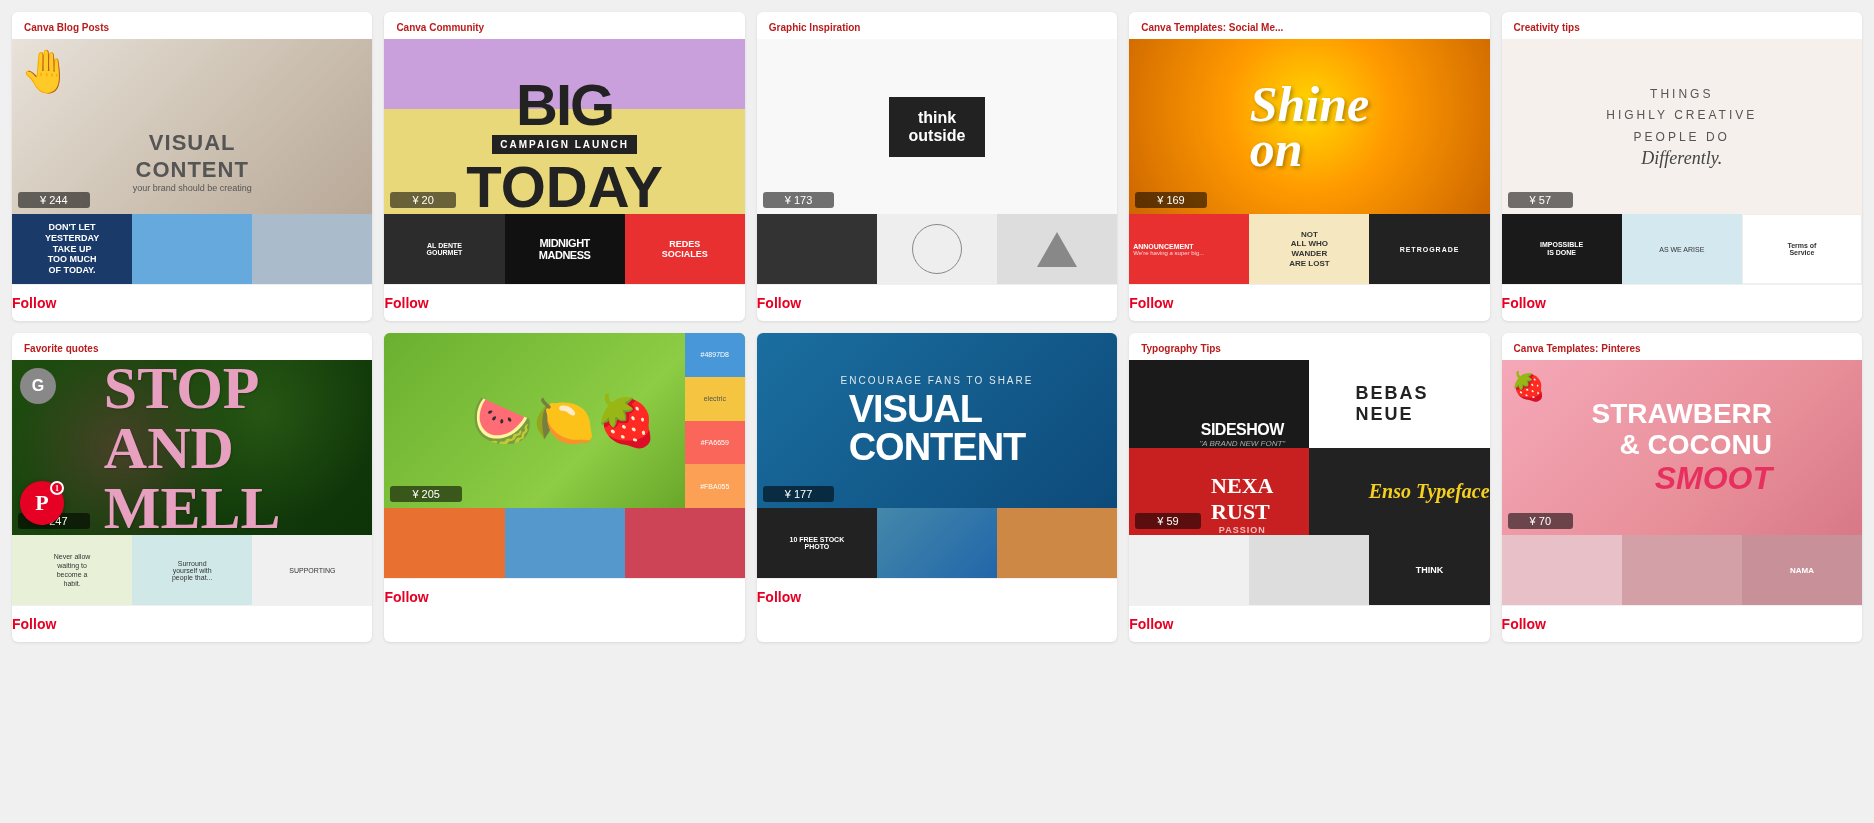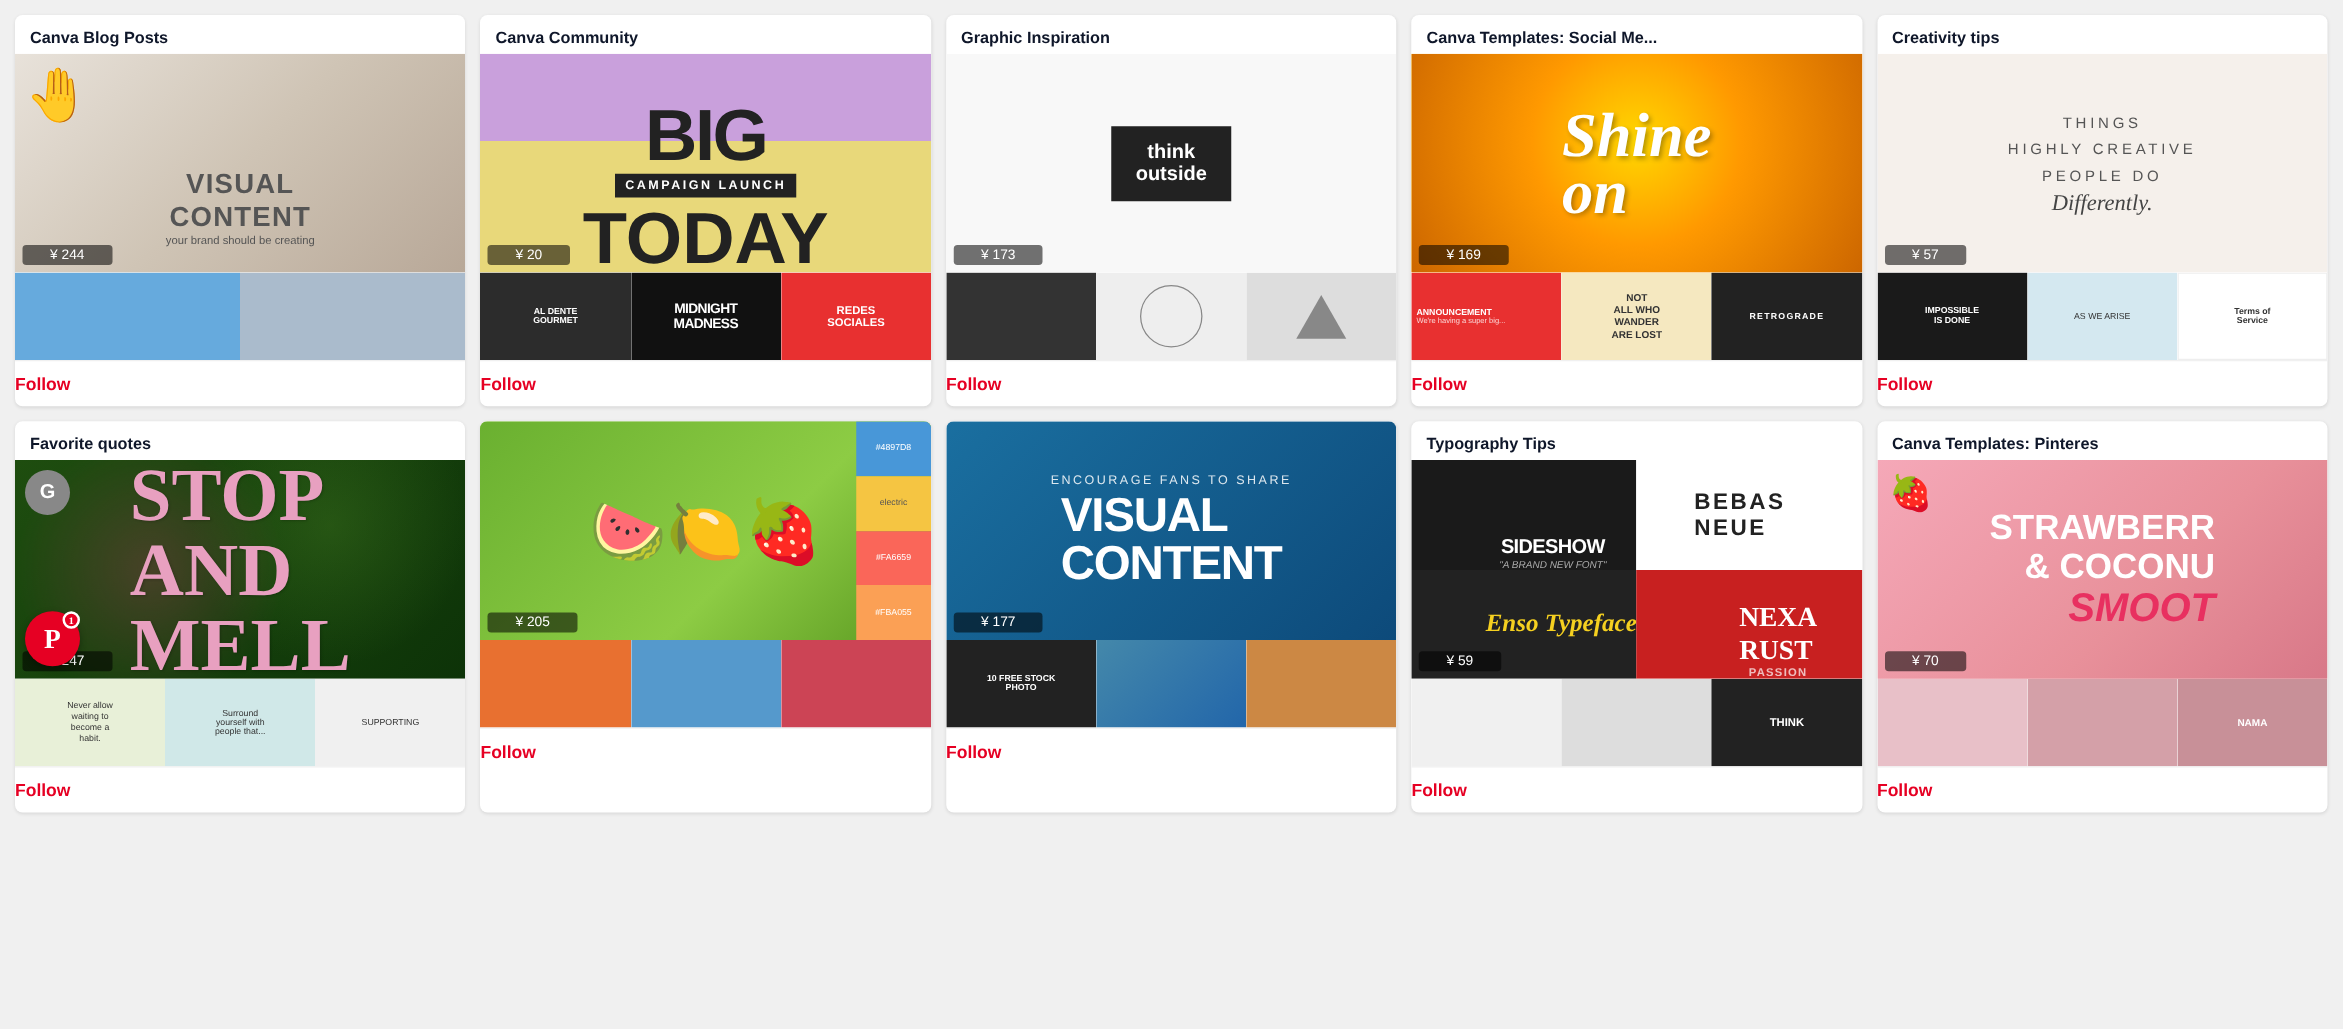--- a/index.html
+++ b/index.html
@@ -13,23 +13,23 @@
       grid-template-columns: repeat(5, 1fr);
       gap: 12px;
     }
     .board-card {
       background: #fff;
       border-radius: 6px;
       overflow: hidden;
       box-shadow: 0 1px 3px rgba(0,0,0,0.1);
     }
     .board-title {
-      font-size: 13px;
+      font-size: 10px;
       font-weight: 600;
-      color: #0f172a;
+      color: #b91c1c;
       padding: 10px 12px 6px;
       white-space: nowrap;
       overflow: hidden;
       text-overflow: ellipsis;
     }
     .main-img-wrapper {
       position: relative;
       width: 100%;
       height: 175px;
       overflow: hidden;
@@ -281,20 +281,25 @@
             <div class="vc-sub">your brand should be creating</div>
           </div>
         </div>
       </div>
       <div class="pin-count">
         <span>¥</span> <span>244</span>
       </div>
     </div>
     <div class="board-thumbs">
       <div class="board-thumb">
+        <div class="thumb-inner" style="background:#1a3a6a; display:flex; align-items:center; justify-content:center; padding:4px;">
+          <div style="color:#fff; font-size:9px; font-weight:700; line-height:1.2; text-align:center;">DON'T LET<br>YESTERDAY<br>TAKE UP<br>TOO MUCH<br>OF TODAY.</div>
+        </div>
+      </div>
+      <div class="board-thumb">
         <div class="thumb-inner" style="background:#66aadd; display:flex; align-items:center; justify-content:center;">
           <div style="color:#fff; font-size:9px; text-align:center;"></div>
         </div>
       </div>
       <div class="board-thumb">
         <div class="thumb-inner" style="background:#aabbcc;"></div>
       </div>
     </div>
     <button class="follow-btn">Follow</button>
   </div>
@@ -532,26 +537,26 @@
     <div class="board-title">Typography Tips</div>
     <div class="main-img-wrapper">
       <div class="typography-grid">
         <div class="typo-cell sideshow">
           <span style="font-size:16px; font-weight:900; letter-spacing:-0.5px;">SIDESHOW</span>
           <span class="sideshow-sub">"A BRAND NEW FONT"</span>
         </div>
         <div class="typo-cell bebas">
           BEBAS NEUE
         </div>
-        <div class="typo-cell enso" style="font-family:Georgia,serif;">
-          Enso Typeface
-        </div>
         <div class="typo-cell nexa">
           <span class="nexa-text" style="font-family:Georgia,serif; font-size:22px; color:#fff; font-weight:900;">Nexa<br>Rust</span>
           <span class="nexa-sub">PASSION</span>
+        </div>
+        <div class="typo-cell enso" style="font-family:Georgia,serif;">
+          Enso Typeface
         </div>
       </div>
       <div class="pin-count">
         <span>¥</span> <span>59</span>
       </div>
     </div>
     <div class="board-thumbs">
       <div class="board-thumb">
         <div class="thumb-inner" style="background:#f0f0f0;"></div>
       </div>

